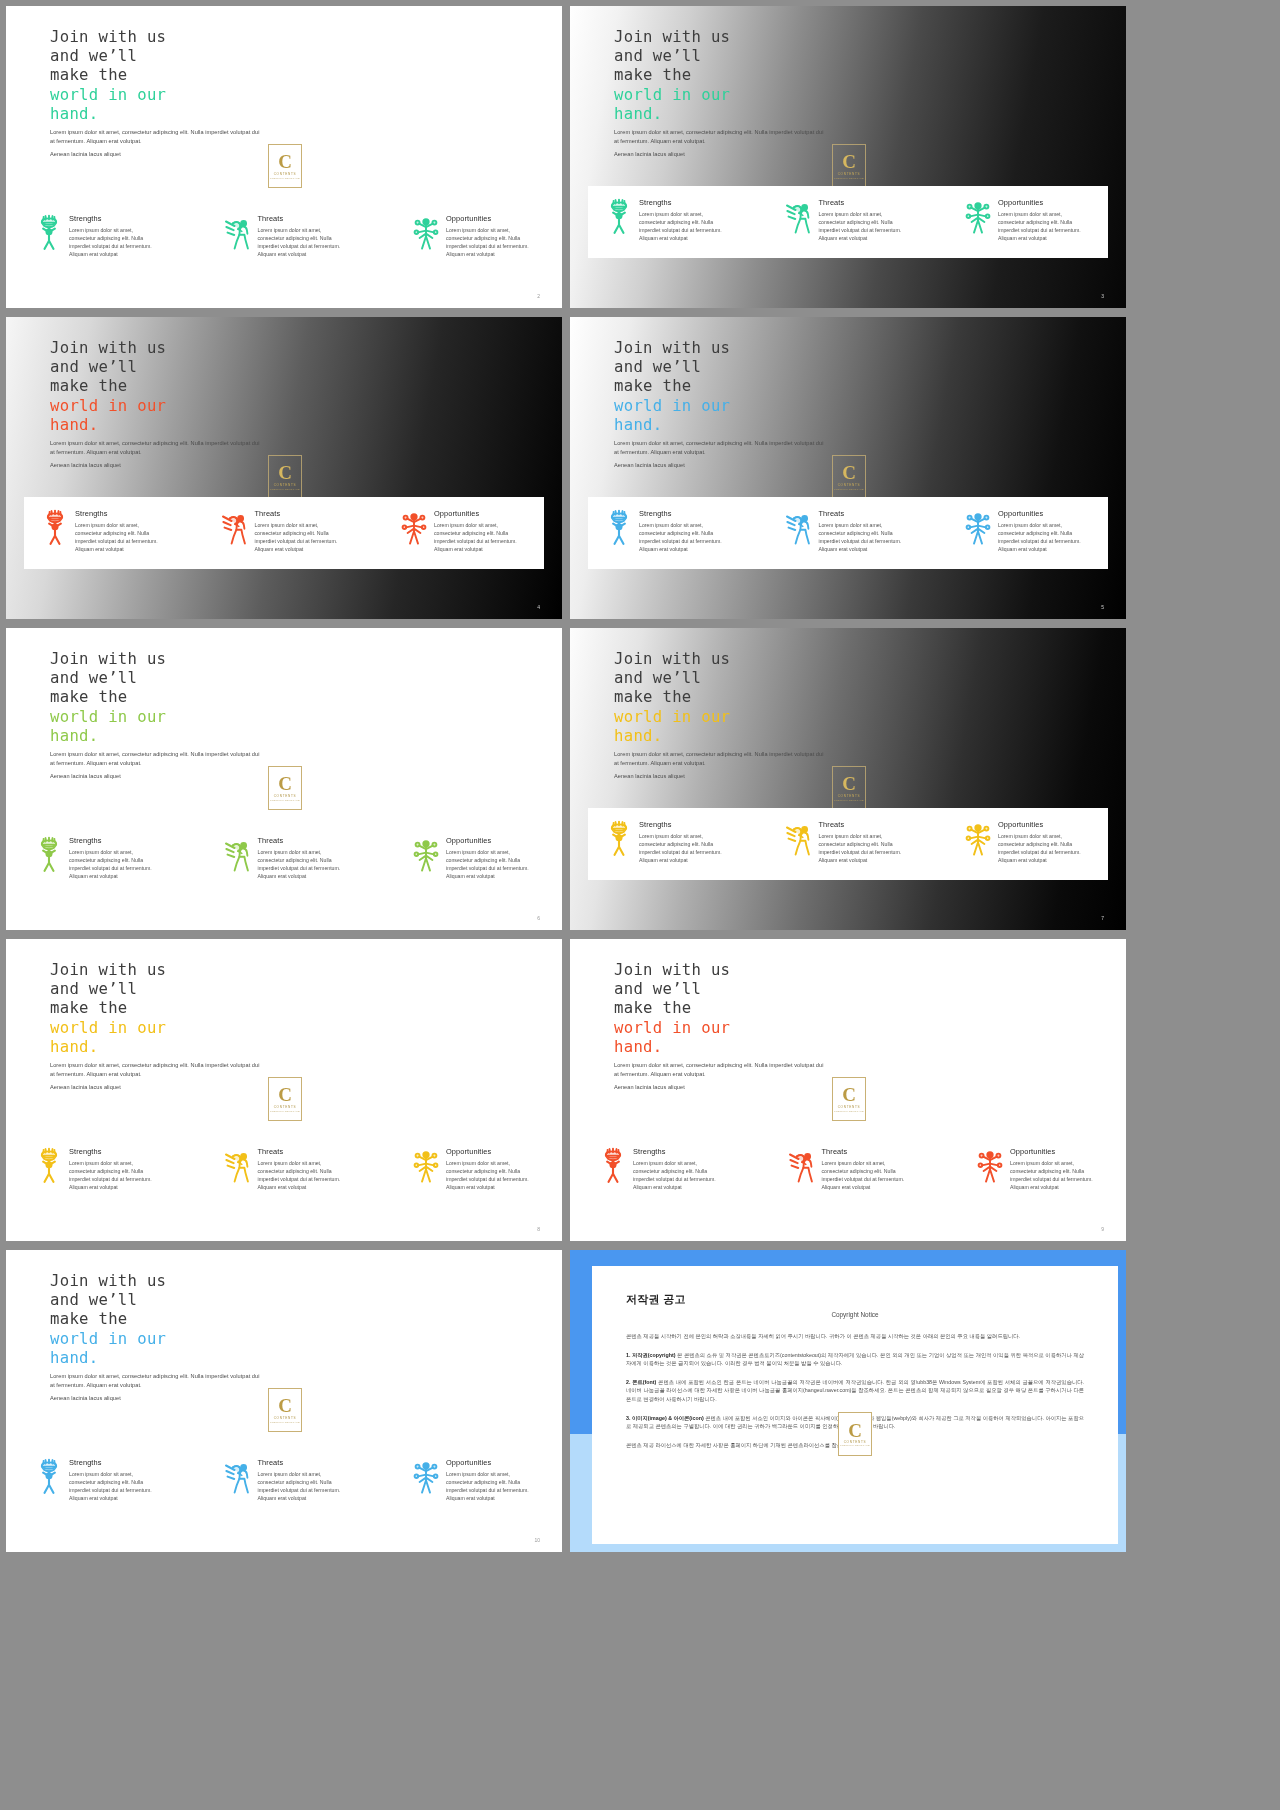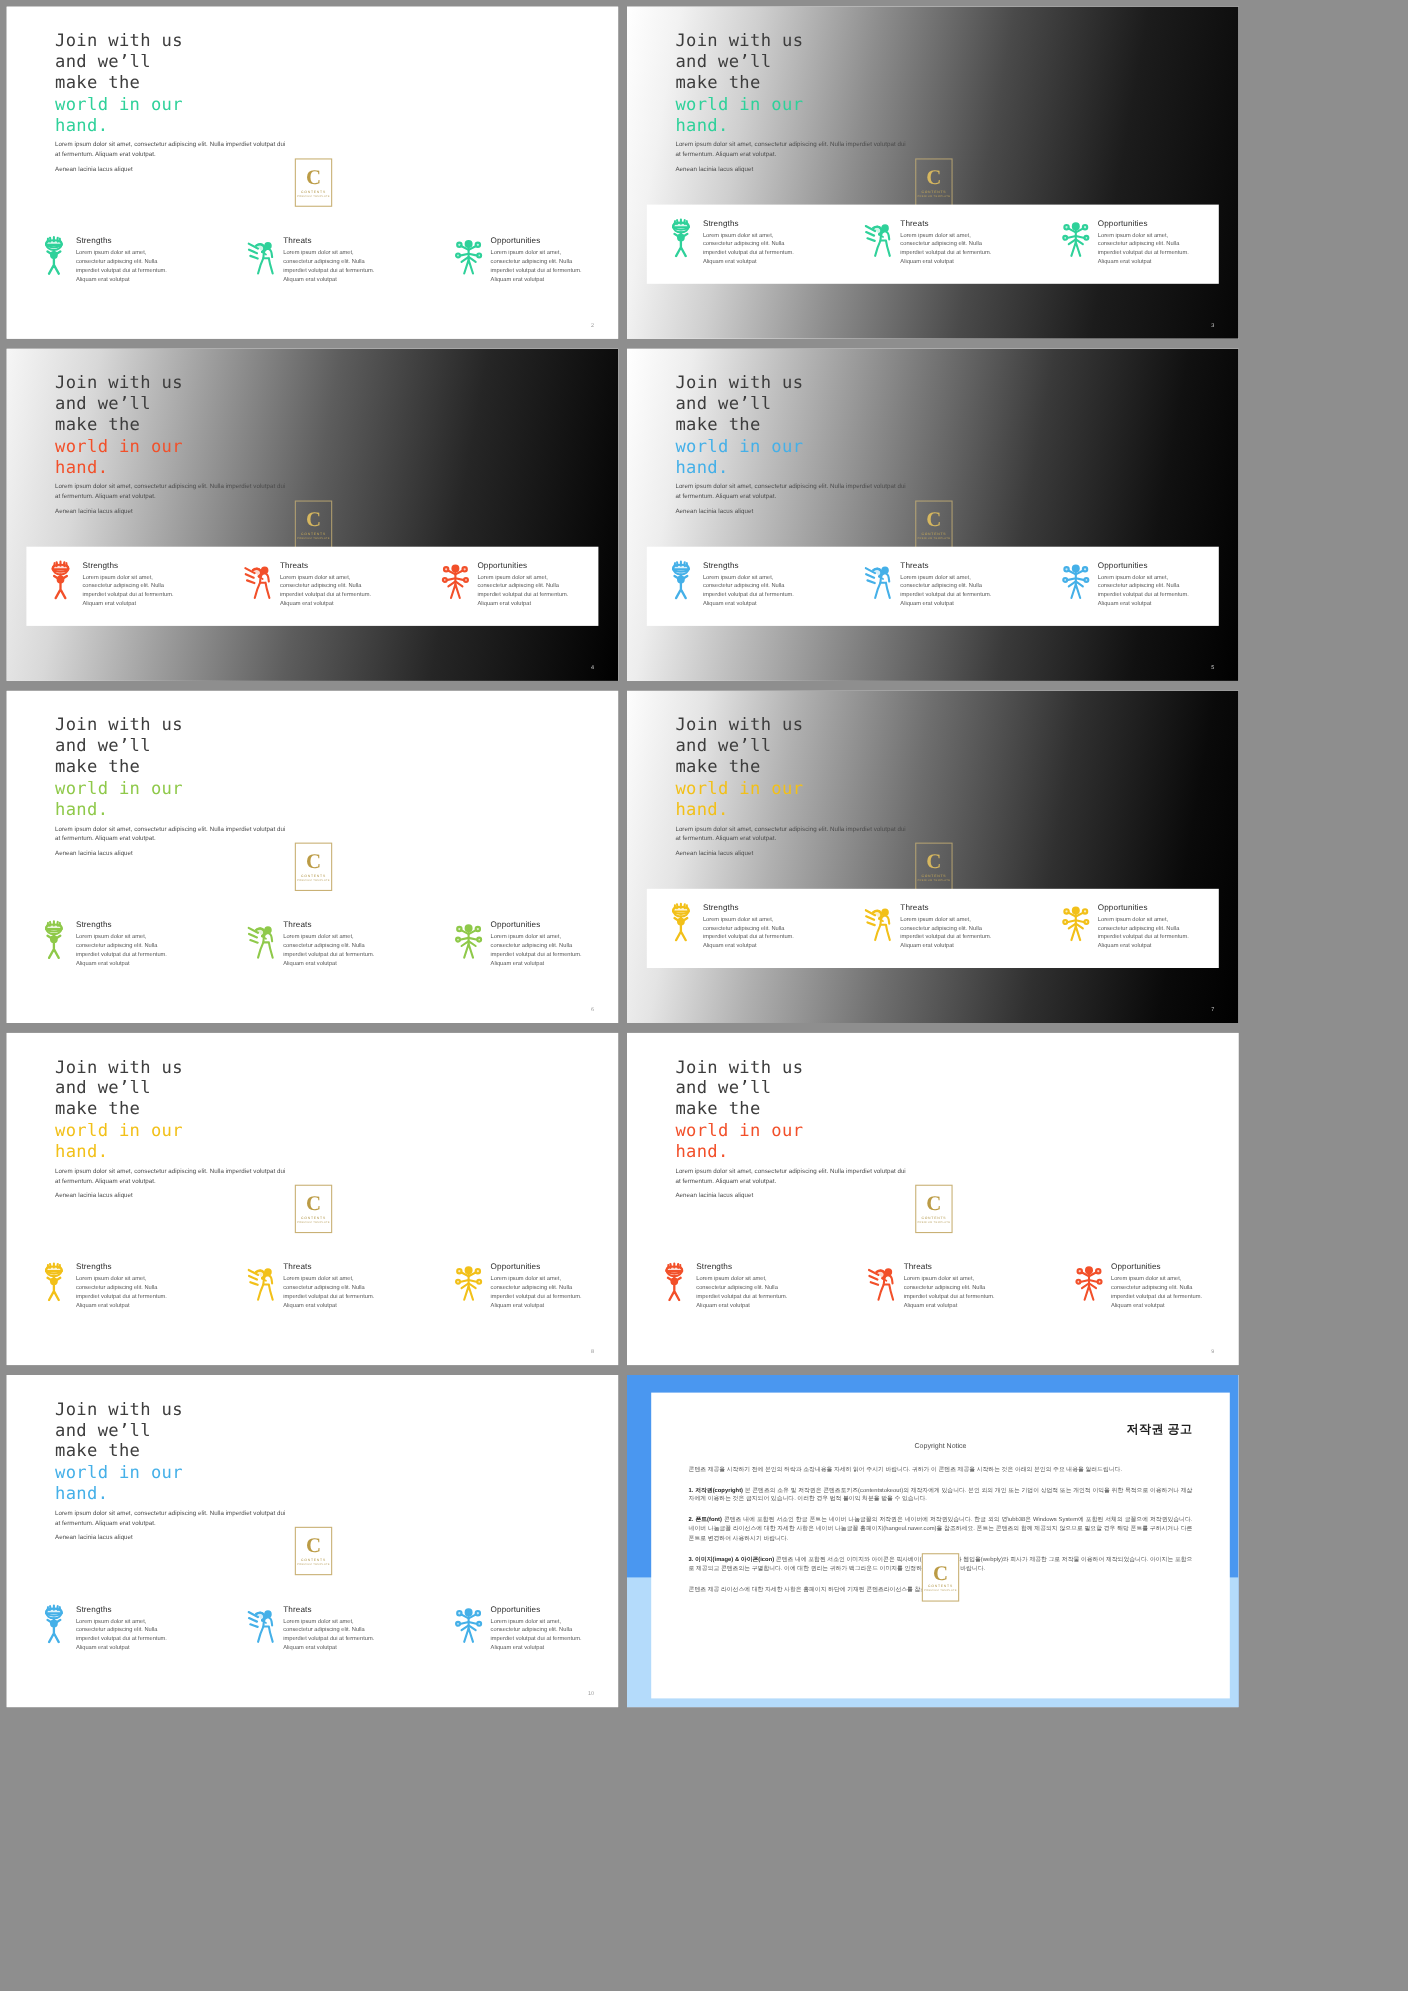--- a/index.html
+++ b/index.html
@@ -142,21 +142,21 @@
     position: absolute; left: 0; right: 0; bottom: 0; height: 118px;
     background: #b4dbfb;
   }
   .cr-paper {
     position: absolute;
     left: 22px; top: 16px; right: 8px; bottom: 8px;
     background: #ffffff;
     padding: 26px 34px 10px 34px;
   }
   .cr-title {
-    text-align: right;
+    text-align: left;
     font-size: 11px;
     font-weight: 700;
     color: #1f1f1f;
     letter-spacing: .3px;
   }
   .cr-subtitle {
     text-align: center;
     font-size: 6.4px;
     color: #4a4a4a;
     margin-top: 4px;

